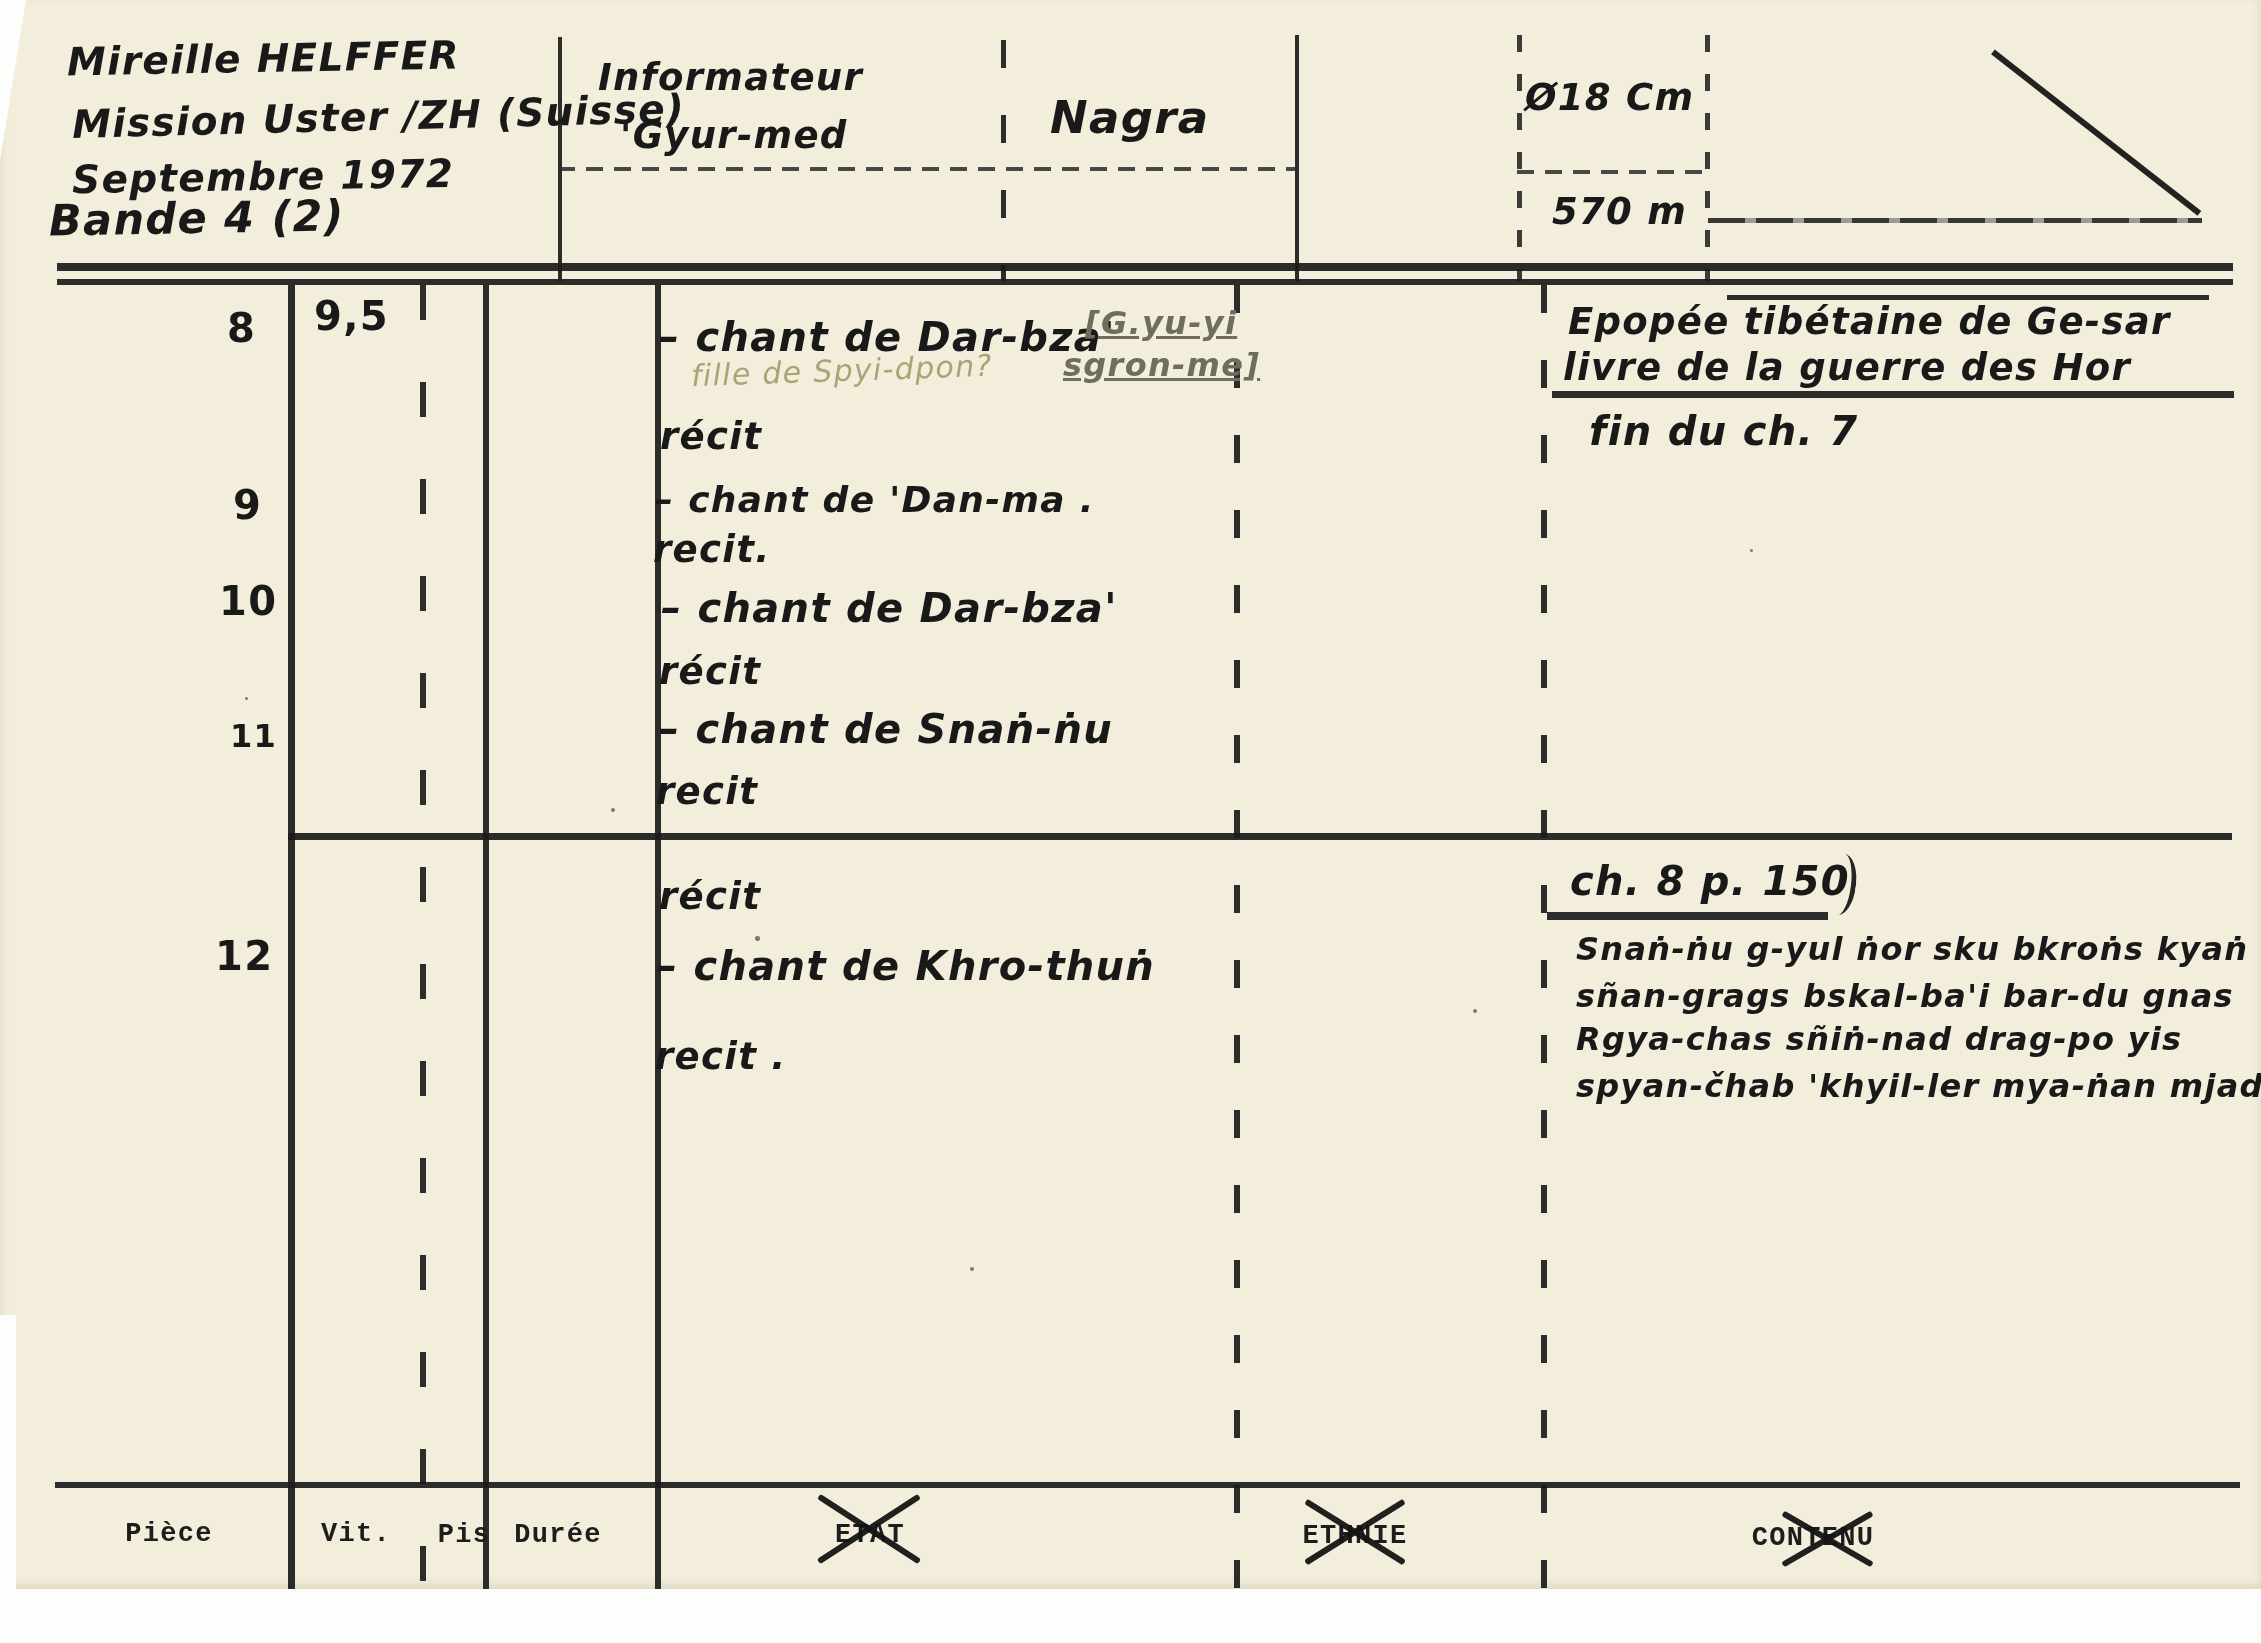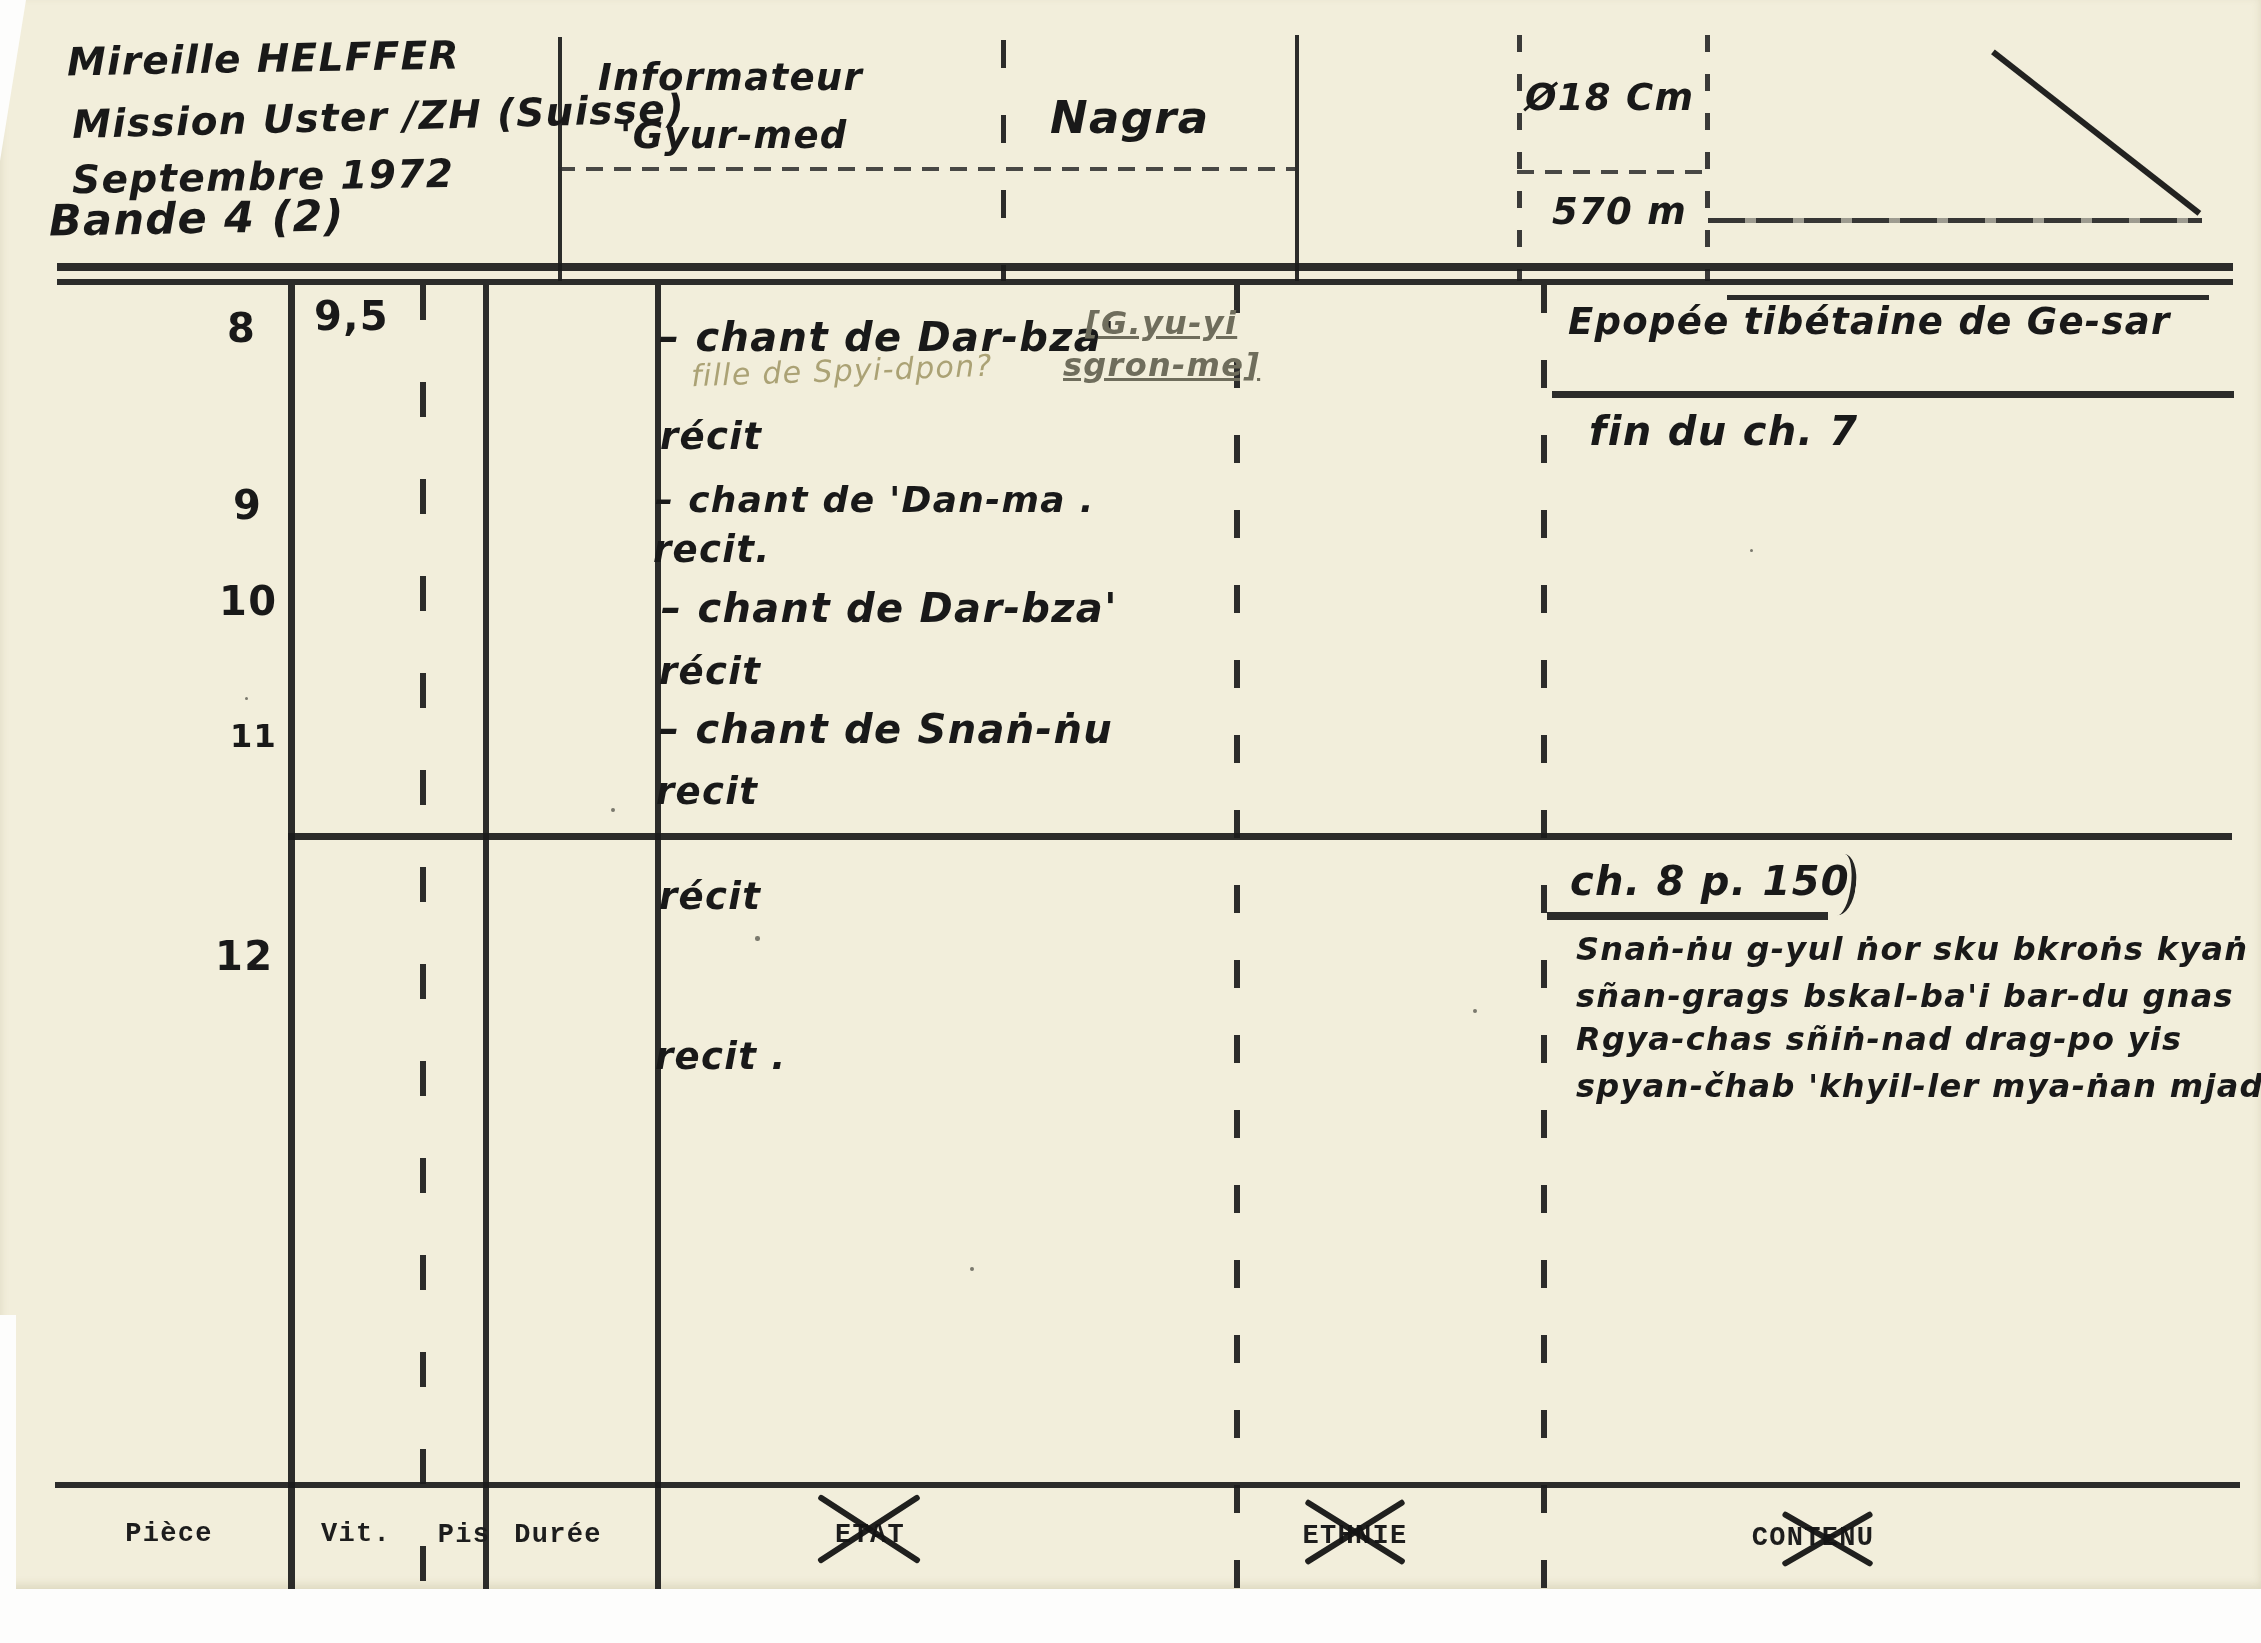--- a/index.html
+++ b/index.html
@@ -107,23 +107,25 @@
   <div class="hw pencil" style="left:1063px;top:349px;font-size:32px">sgron-me]</div>
   <div class="hw pencil-faint" style="left:691px;top:356px;font-size:30px;transform:rotate(-2deg)">fille de Spyi-dpon?</div>
   <div class="hw" style="left:660px;top:418px;font-size:37px">récit</div>
   <div class="hw" style="left:655px;top:482px;font-size:36px">– chant de 'Dan-ma .</div>
   <div class="hw" style="left:653px;top:531px;font-size:37px">recit.</div>
   <div class="hw" style="left:661px;top:588px;font-size:40px">– chant de Dar-bza'</div>
   <div class="hw" style="left:659px;top:653px;font-size:37px">récit</div>
   <div class="hw" style="left:659px;top:709px;font-size:40px">– chant de Snaṅ-ṅu</div>
   <div class="hw" style="left:656px;top:773px;font-size:37px">recit</div>
   <div class="hw" style="left:659px;top:878px;font-size:37px">récit</div>
+  <div class="hw" style="left:657px;top:946px;font-size:40px">– chant de Khro-thuṅ</div>
   <div class="hw" style="left:655px;top:1038px;font-size:37px">recit .</div>
 
   <div class="hw" style="left:1568px;top:303px;font-size:37px">Epopée tibétaine de Ge-sar</div>
+  <div class="hw" style="left:1563px;top:349px;font-size:37px">livre de la guerre des Hor</div>
   <div class="hline" style="left:1552px;top:391px;width:682px;height:7px"></div>
   <div class="hw" style="left:1589px;top:411px;font-size:40px">fin du ch. 7</div>
 
   <div class="hw" style="left:1570px;top:861px;font-size:40px">ch. 8   p. 150</div>
   <div class="hline" style="left:1547px;top:912px;width:281px;height:7.7px"></div>
   <div class="paren" style="left:1834px;top:854px"></div>
 
   <div class="hw" style="left:1576px;top:933px;font-size:32px">Snaṅ-ṅu  g-yul ṅor sku bkroṅs kyaṅ</div>
   <div class="hw" style="left:1576px;top:980px;font-size:32px">sñan-grags bskal-ba'i bar-du gnas</div>
   <div class="hw" style="left:1576px;top:1023px;font-size:32px">Rgya-chas sñiṅ-nad drag-po yis</div>

